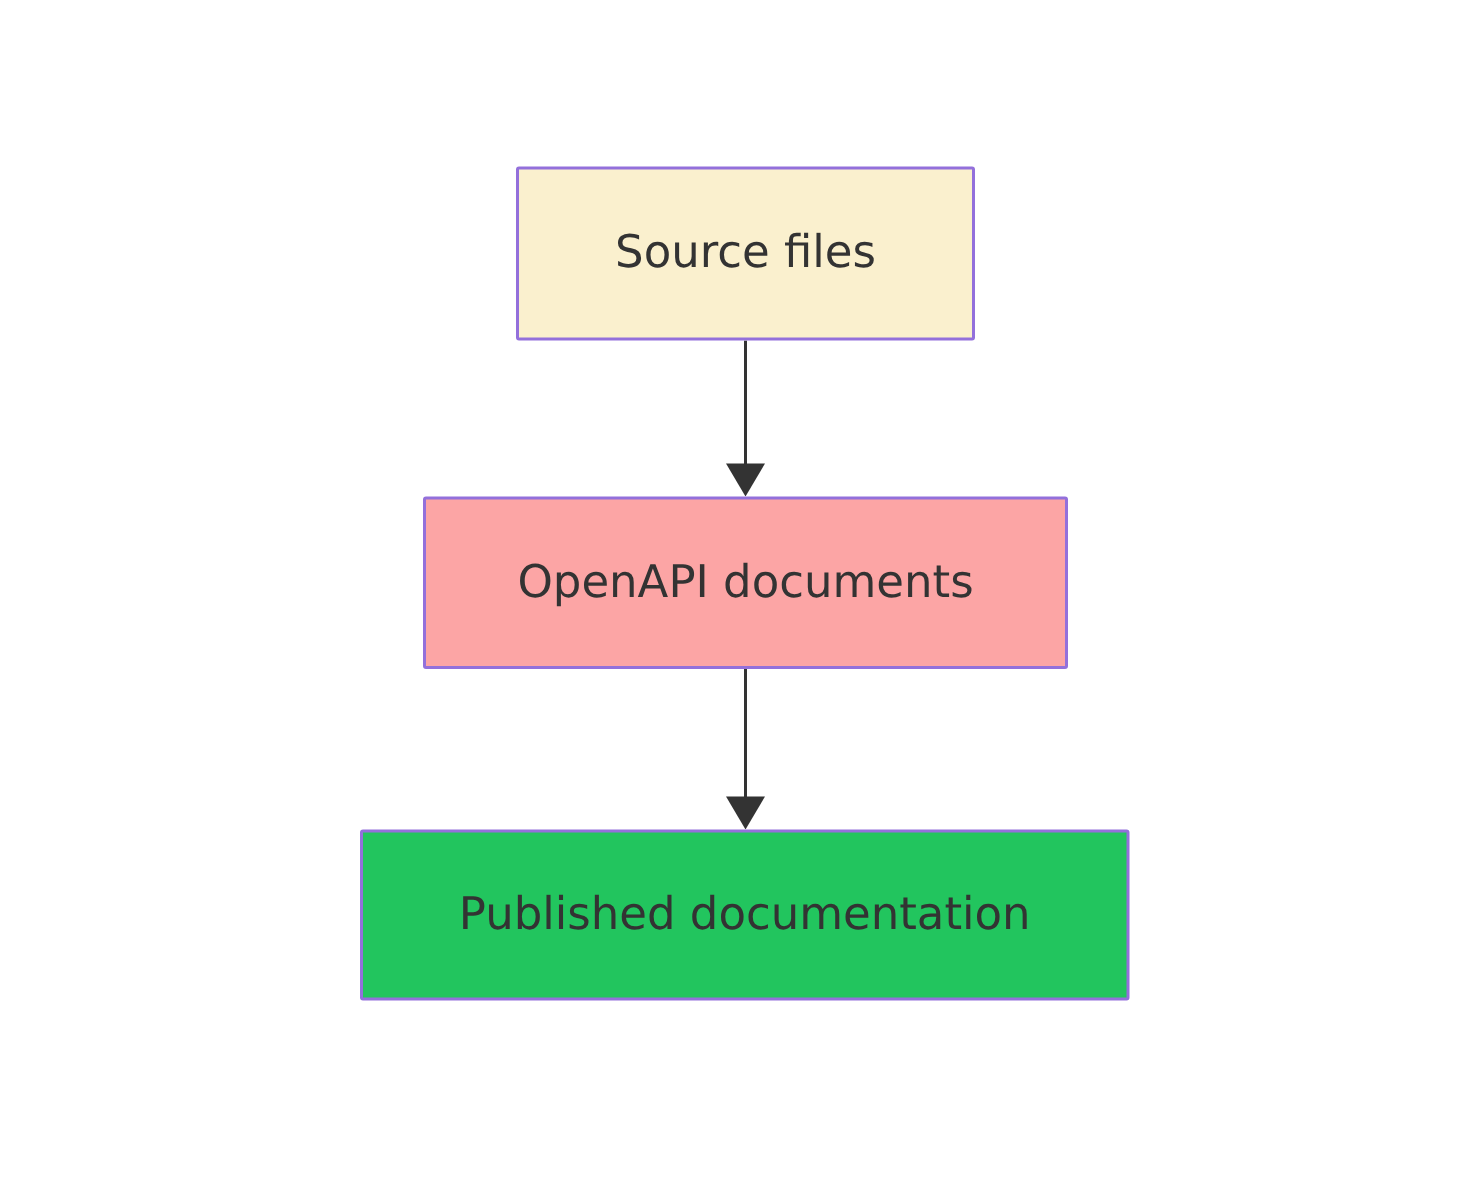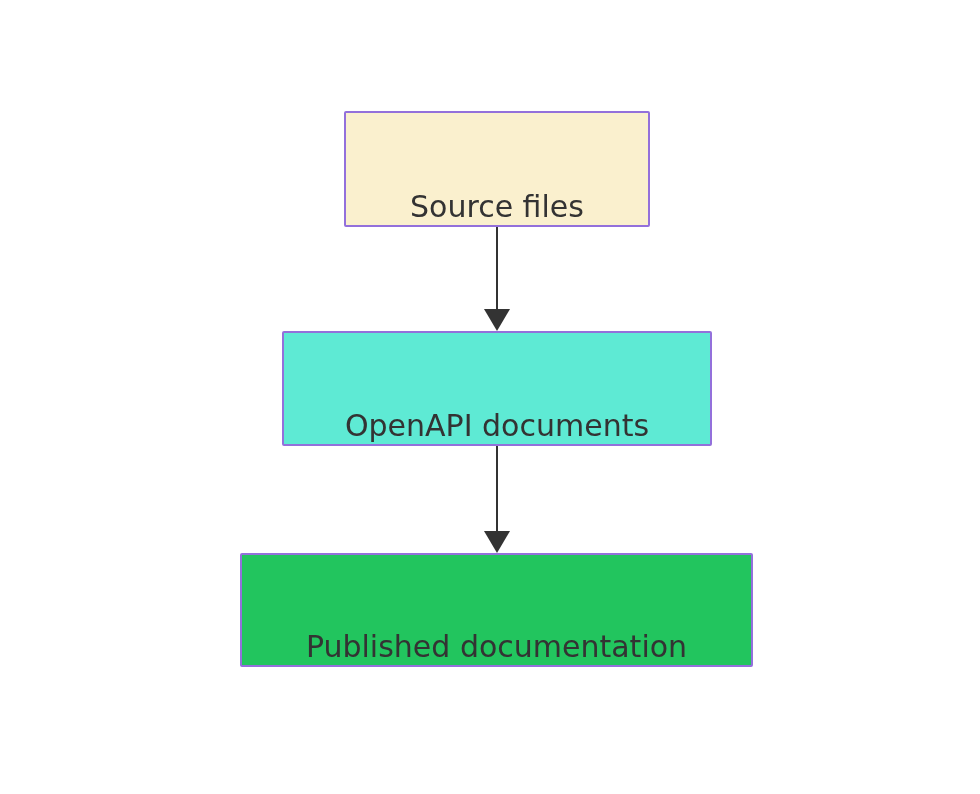--- a/index.html
+++ b/index.html
@@ -14,21 +14,21 @@
     background: #ffffff;
     font-family: "DejaVu Sans", "Liberation Sans", sans-serif;
     overflow: hidden;
   }
   .node {
     position: absolute;
     box-sizing: border-box;
     border: 2.5px solid #9370db;
     border-radius: 2px;
     display: flex;
-    align-items: flex-end;
+    align-items: center;
     justify-content: center;
     text-align: center;
   }
   .node-label {
     font-size: 30px;
     line-height: 1.2;
     color: #333333;
     white-space: nowrap;
   }
   .node-source {
@@ -69,21 +69,21 @@
 
   <div class="node node-source" style="background: rgb(250, 240, 206); border-color: rgb(147, 112, 219);">
     <span class="node-label" style="color: rgb(51, 51, 51);">Source files</span>
   </div>
 
   <svg class="edge edge-1" width="60" height="104" viewBox="0 0 60 104">
     <line class="edge-line" x1="30" y1="0" x2="30" y2="84" stroke="#333333" stroke-width="2"></line>
     <polygon class="edge-head" points="17,82 43,82 30,104" fill="#333333"></polygon>
   </svg>
 
-  <div class="node node-openapi" style="background: #5eead4; border-color: rgb(147, 112, 219);">
+  <div class="node node-openapi" style="background: #fca5a5; border-color: rgb(147, 112, 219);">
     <span class="node-label" style="color: rgb(51, 51, 51);">OpenAPI documents</span>
   </div>
 
   <svg class="edge edge-2" width="60" height="107" viewBox="0 0 60 107">
     <line class="edge-line" x1="30" y1="0" x2="30" y2="87" stroke="#333333" stroke-width="2"></line>
     <polygon class="edge-head" points="17,85 43,85 30,107" fill="#333333"></polygon>
   </svg>
 
   <div class="node node-published" style="background: #22c55e; border-color: rgb(147, 112, 219);">
     <span class="node-label" style="color: rgb(51, 51, 51);">Published documentation</span>

